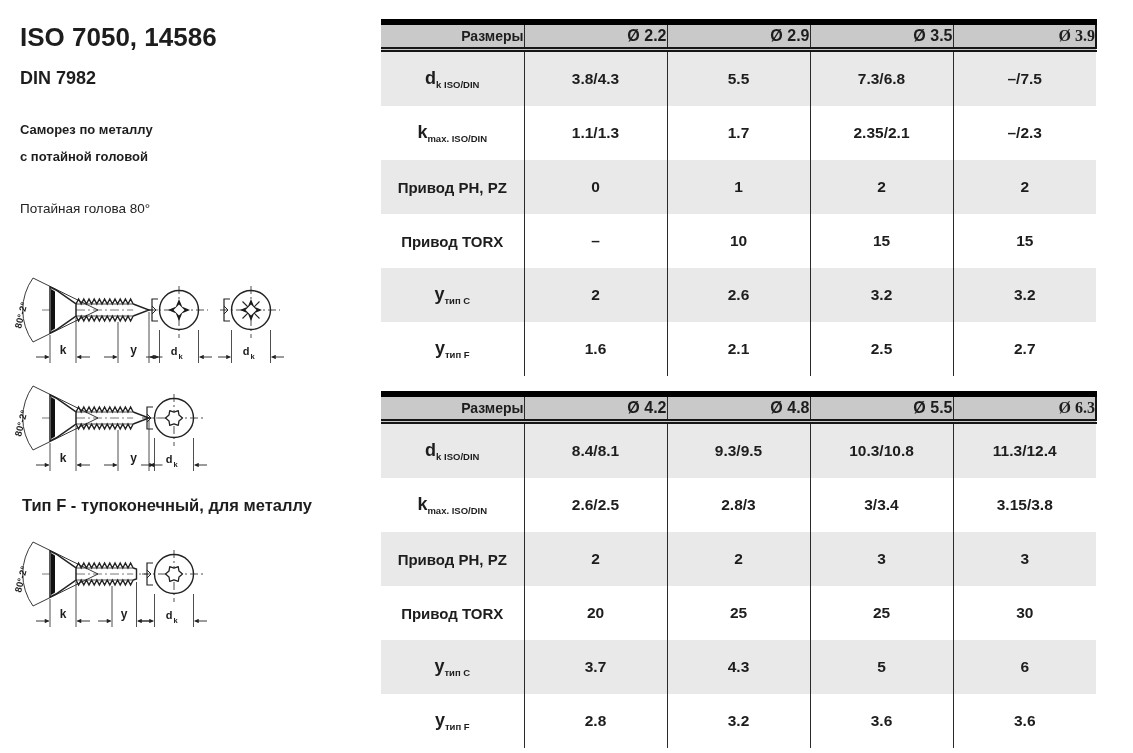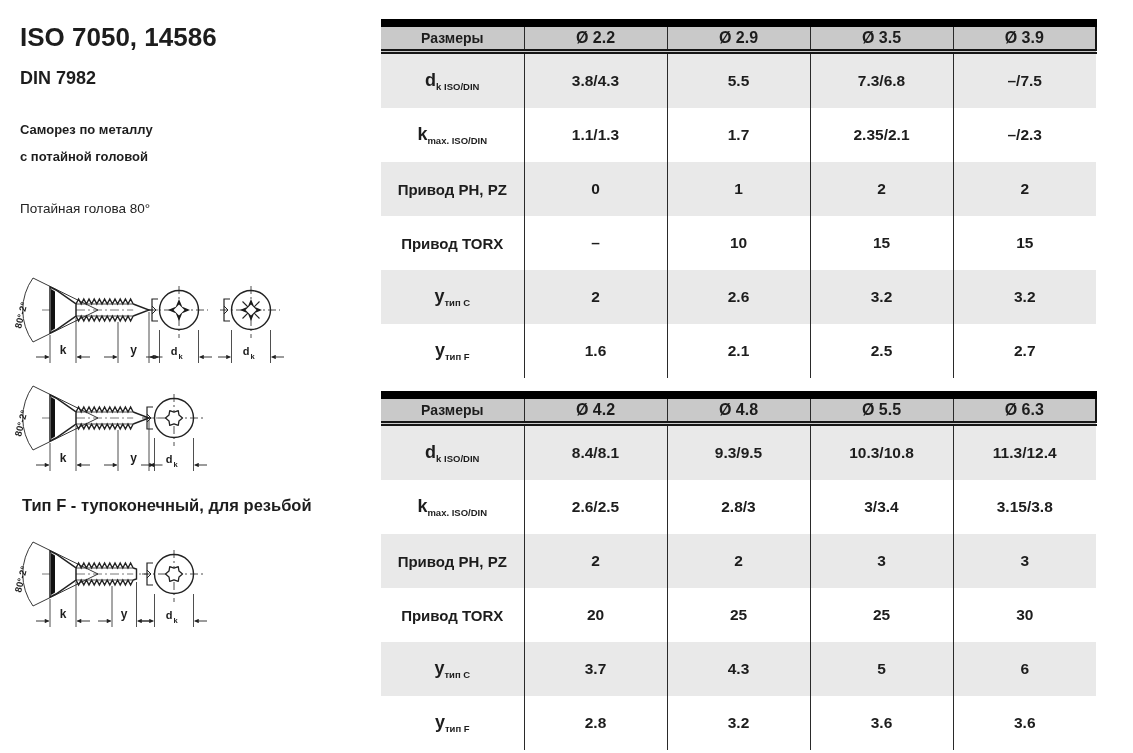--- a/index.html
+++ b/index.html
@@ -16,25 +16,25 @@
   .h-typef{position:absolute;left:22px;top:480px;font-size:16.5px;font-weight:bold;}
   .d1{position:absolute;left:6px;top:250px;}
   .d2{position:absolute;left:6px;top:358px;}
   .d3{position:absolute;left:6px;top:514px;}
   svg text{font-family:"Liberation Sans",sans-serif;fill:#1d1d1d;}
 
   
   .size-table{position:absolute;left:381px;width:716px;border-collapse:collapse;table-layout:fixed;}
   .t1{top:19px;}
   .t2{top:391px;}
-  .size-table thead th{background:#c9c9c9;border-top:8px solid #000000;border-bottom:5px double #161616;
-        height:22px;font-weight:bold;padding:0;text-align:center;}
+  .size-table thead th{background:#c9c9c9;border-top:6px solid #000000;border-bottom:5px double #161616;
+        height:22px;font-weight:bold;padding:0;text-align:right;}
   .size-table thead th.hdr-corner{font-size:14px;}
   .size-table thead th.hdr-dia{font-size:16px;margin-left:12px;}
-  .size-table thead th:last-child{border-right:2px solid #161616;}
+  .size-table thead th:last-child{border-right:2px solid #161616;font-family:Liberation Serif, serif;}
   .size-table th:not(:first-child), .size-table td{border-left:1.4px solid #2a2a2a;}
   .size-table tbody tr:nth-child(odd) th, .size-table tbody tr:nth-child(odd) td{background:#e9e9e9;}
   .size-table tbody th, .size-table tbody td{height:54px;padding:0;text-align:center;vertical-align:middle;font-weight:bold;}
   .size-table tbody td{font-size:15.5px;}
   .rl{font-size:15px;}
   .rl .sym{font-size:18px;}
   .rl sub{font-size:9.5px;}
 </style>
 </head>
 <body>
@@ -45,21 +45,21 @@
     <div class="h-title">ISO 7050, 14586</div>
     <div class="h-din">DIN 7982</div>
     <div class="h-prod">
       <span>Саморез по металлу</span><br>
       <span>с потайной головой</span>
     </div>
     <div class="h-desc">
       <br>
       <span>Потайная голова 80°</span>
     </div>
-    <div class="h-typef">Тип F - тупоконечный, для резьбой</div>
+    <div class="h-typef">Тип F - тупоконечный, для металлу</div>
 
     <svg class="d1" width="300" height="104" viewBox="0 0 300 104">
       <defs>
         <marker id="ar1" viewBox="0 0 10 10" refX="9" refY="5" markerWidth="7" markerHeight="5" orient="auto">
           <path d="M0,0 L10,5 L0,10 z" fill="#222"></path>
         </marker>
       </defs>
       <g stroke="#222" fill="none" stroke-width="1.4">
         <line x1="36" y1="44" x2="152" y2="44" stroke="#555" stroke-width="0.8" stroke-dasharray="9 3 2 3"></line>
         <line x1="92" y1="44" x2="27" y2="12" stroke-width="0.9"></line>

